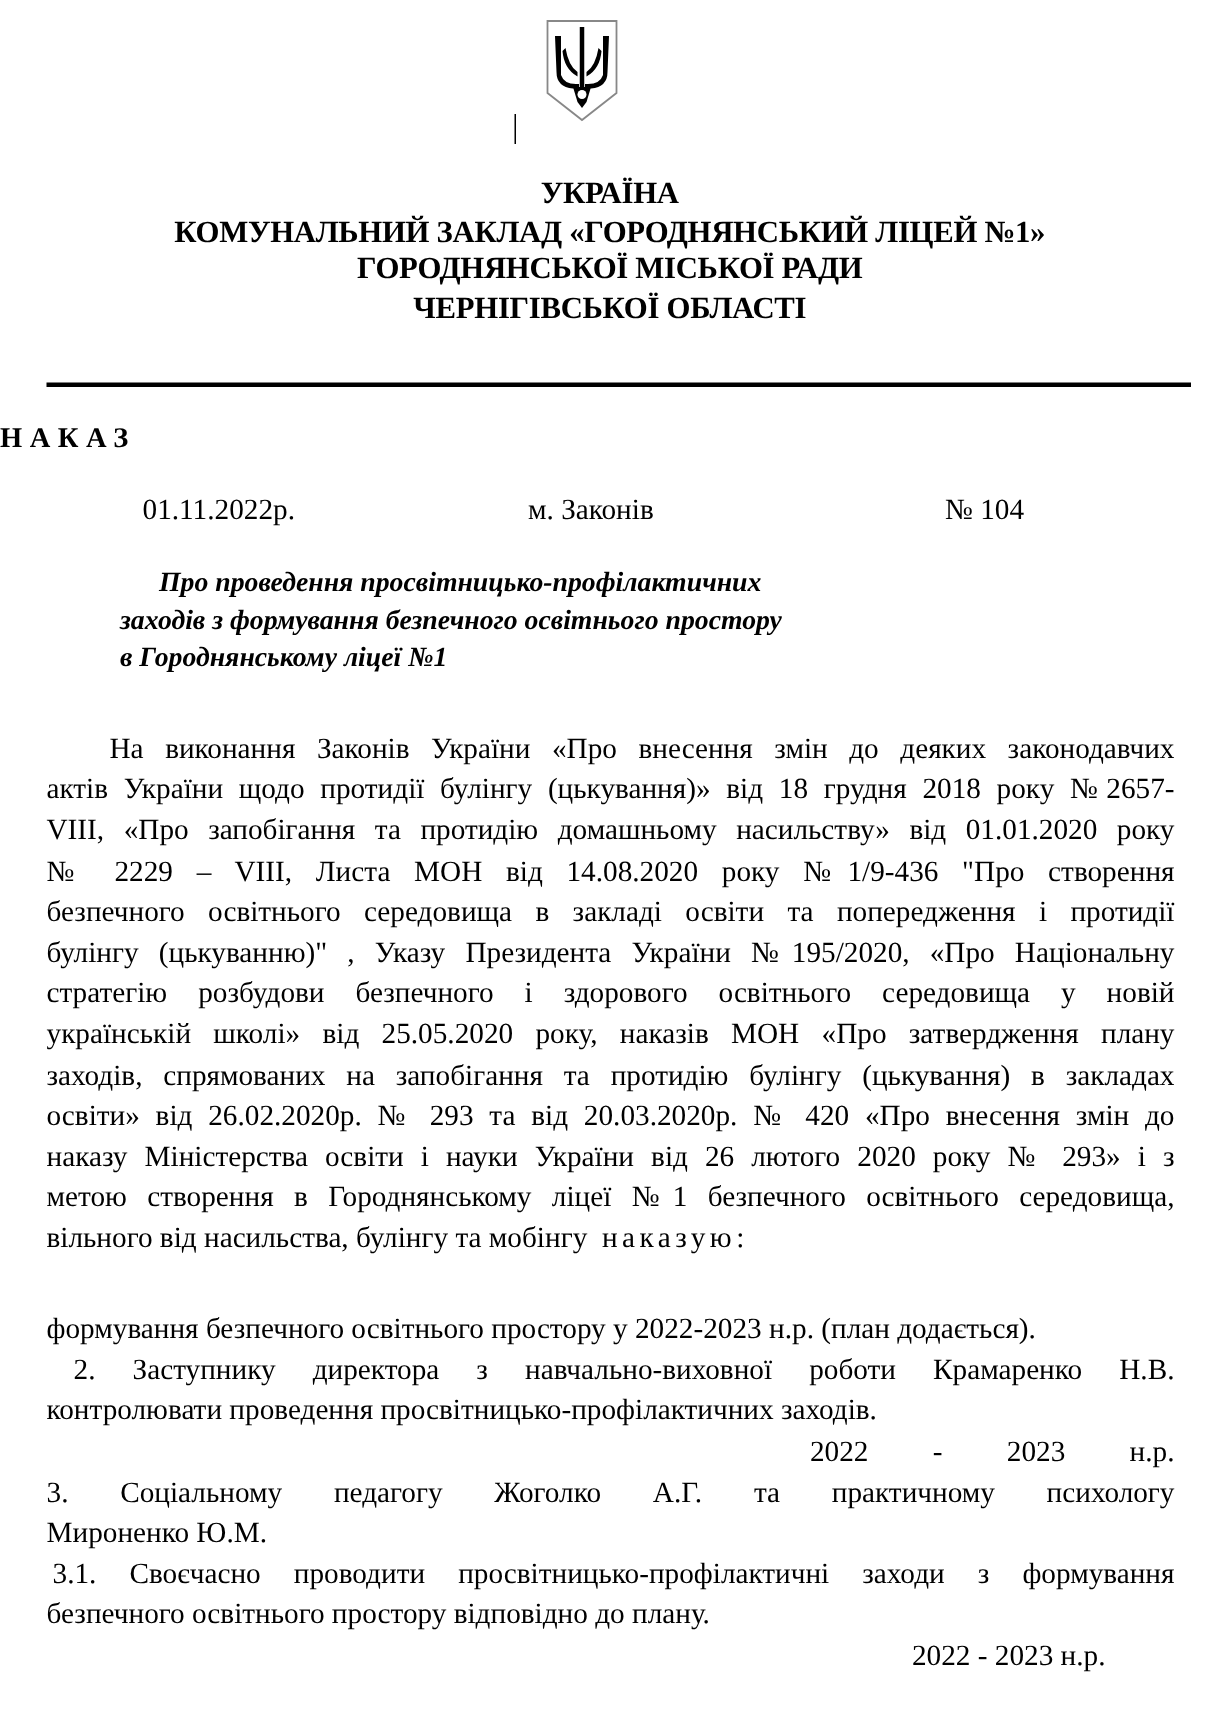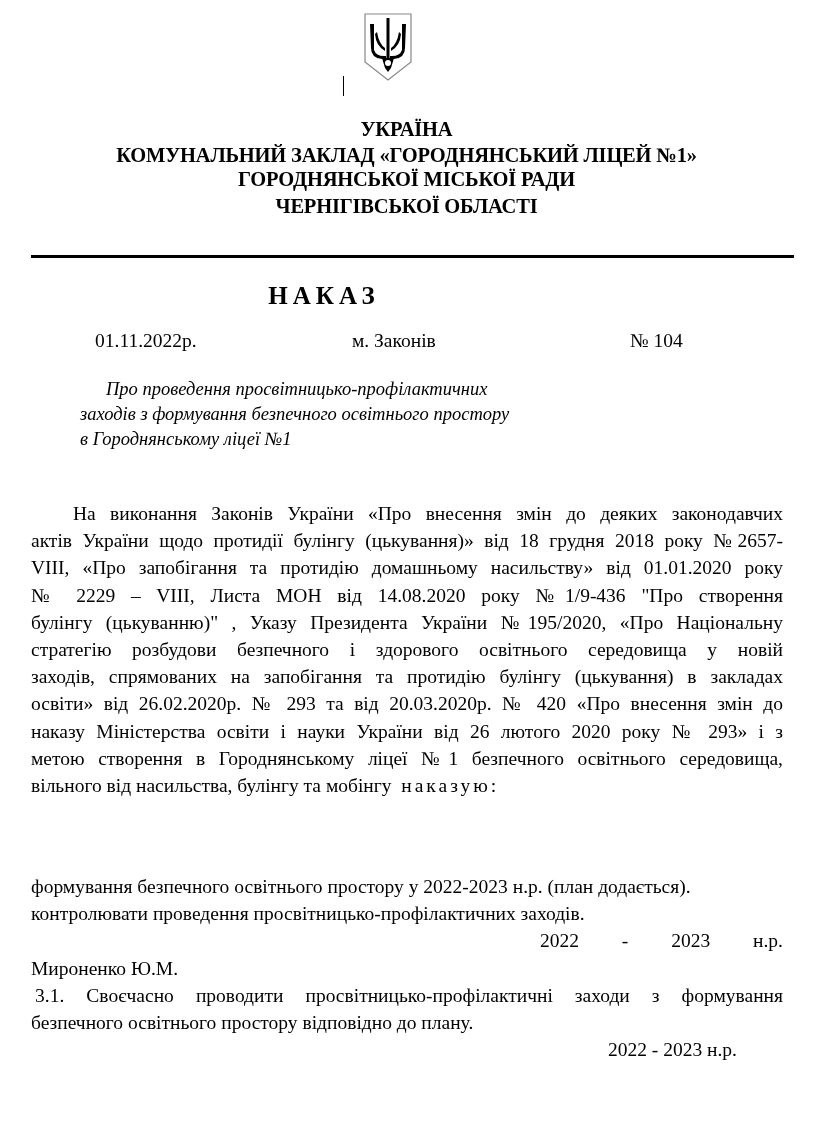--- a/index.html
+++ b/index.html
@@ -10,33 +10,33 @@
     }
     .abs { position: absolute; }
     .emblem { left: 362px; top: 12px; width: 52px; height: 72px; }
     .cursor { left: 343px; top: 76px; width: 1px; height: 20px; background: #000; }
     .header { left: 0; width: 813px; text-align: center; font-weight: bold; font-size: 20.5px; letter-spacing: -0.2px; }
     .h1 { top: 118px; }
     .h2 { top: 144px; }
     .h3 { top: 168px; }
     .h4 { top: 195px; }
     .rule { left: 31px; top: 255px; width: 763px; height: 3px; background: #000; }
-    .order-title { left: 0; width: 648px; top: 282px; text-align: center; font-weight: bold; font-size: 25px; letter-spacing: 5px; }
+    .order-title { left: 0; width: 648px; top: 282px; font-weight: bold; font-size: 19px; letter-spacing: 5px; }
     .meta { top: 330px; font-size: 19.5px; }
     .date { left: 95px; }
     .place { left: 352px; }
     .number { left: 630px; }
-    .subject { left: 80px; top: 377px; font-style: italic; font-weight: normal; font-size: 18.5px; line-height: 25px; }
+    .subject { left: 80px; top: 377px; font-style: italic; font-weight: bold; font-size: 18.5px; line-height: 25px; }
     .subject div:first-child { padding-left: 26px; }
     .para {
       left: 31px; width: 752px; font-size: 19.5px; line-height: 27.2px; text-align: justify;
     }
     .para .line { display: block; text-align: justify; text-align-last: justify; white-space: nowrap; }
     .para .last { text-align-last: left; }
-    .body-text { top: 500px; }
+    .body-text { top: 486px; }
     .indent { padding-left: 42px; }
     .order-word { font-weight: normal; letter-spacing: 3px; }
     .items { top: 873px; }
     .item-indent { padding-left: 18px; }
     .item-indent-small { padding-left: 4px; }
     .right { text-align: left; text-align-last: right !important; }
     .deadline-spread { word-spacing: 38px; }
   </style>
 </head>
 <body>
@@ -72,30 +72,34 @@
   <div>Про проведення  просвітницько-профілактичних</div>
   <div>заходів з формування безпечного освітнього простору</div>
   <div>в Городнянському ліцеї №1</div>
 </div>
 
 <div class="abs para body-text">
   <span class="line indent">На виконання Законів України «Про внесення змін до деяких законодавчих</span>
   <span class="line">актів України щодо протидії булінгу (цькування)» від 18 грудня 2018 року №2657-</span>
   <span class="line">VIII, «Про запобігання та протидію домашньому насильству»  від 01.01.2020 року</span>
   <span class="line">№ 2229 – VIII,  Листа МОН від 14.08.2020 року №1/9-436 "Про створення</span>
+  <span class="line">безпечного освітнього середовища в закладі освіти та попередження і протидії</span>
   <span class="line">булінгу (цькуванню)" , Указу Президента України №195/2020, «Про Національну</span>
   <span class="line">стратегію розбудови безпечного і здорового освітнього середовища у новій</span>
+  <span class="line">українській школі» від 25.05.2020 року, наказів МОН «Про затвердження плану</span>
   <span class="line">заходів, спрямованих на запобігання та протидію булінгу (цькування) в закладах</span>
   <span class="line">освіти» від 26.02.2020р.   № 293 та від 20.03.2020р. №  420 «Про внесення змін до</span>
   <span class="line">наказу Міністерства освіти і науки України від 26 лютого 2020 року № 293» і з</span>
   <span class="line">метою створення в Городнянському ліцеї №1 безпечного освітнього середовища,</span>
   <span class="line last"><span>вільного від насильства, булінгу та мобінгу</span>&nbsp;&nbsp;<span class="order-word">наказую:</span></span>
 </div>
 
 <div class="abs para items">
   <span class="line last">формування безпечного освітнього простору у 2022-2023 н.р. (план додається).</span>
+  <span class="line item-indent">2. Заступнику директора з навчально-виховної роботи Крамаренко Н.В.</span>
   <span class="line last">контролювати проведення просвітницько-профілактичних заходів.</span>
   <span class="line right deadline-spread">2022 - 2023 н.р.</span>
+  <span class="line">3. Соціальному педагогу Жоголко А.Г. та практичному психологу</span>
   <span class="line last">Мироненко Ю.М.</span>
   <span class="line item-indent-small">3.1. Своєчасно проводити просвітницько-профілактичні заходи з формування</span>
   <span class="line last">безпечного освітнього простору відповідно до плану.</span>
   <span class="line right" style="padding-right:46px">2022 - 2023 н.р.</span>
 </div>
 
 </body></html>

